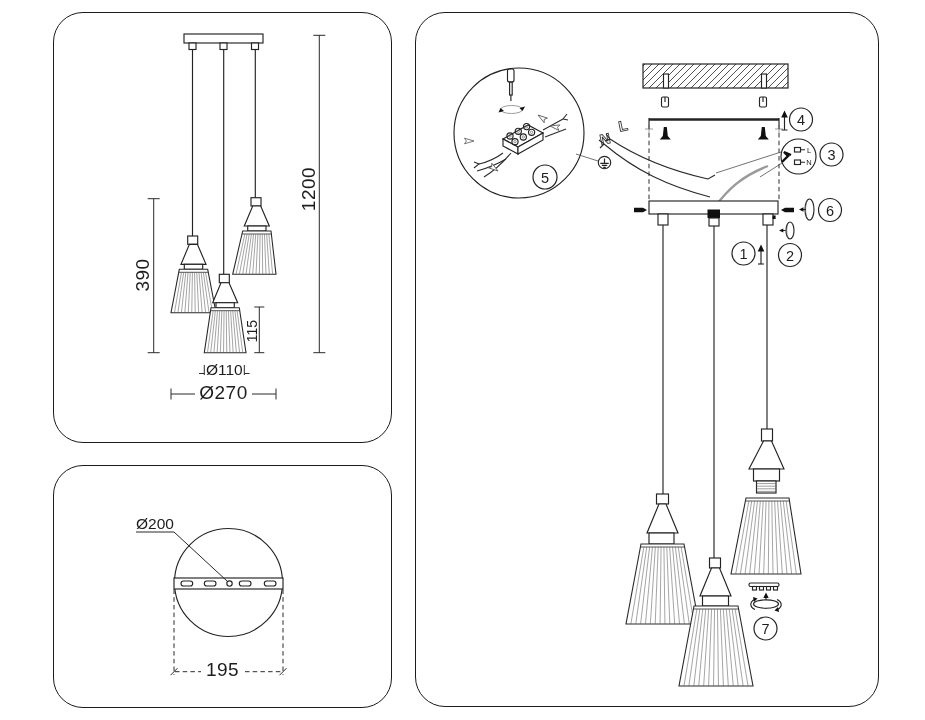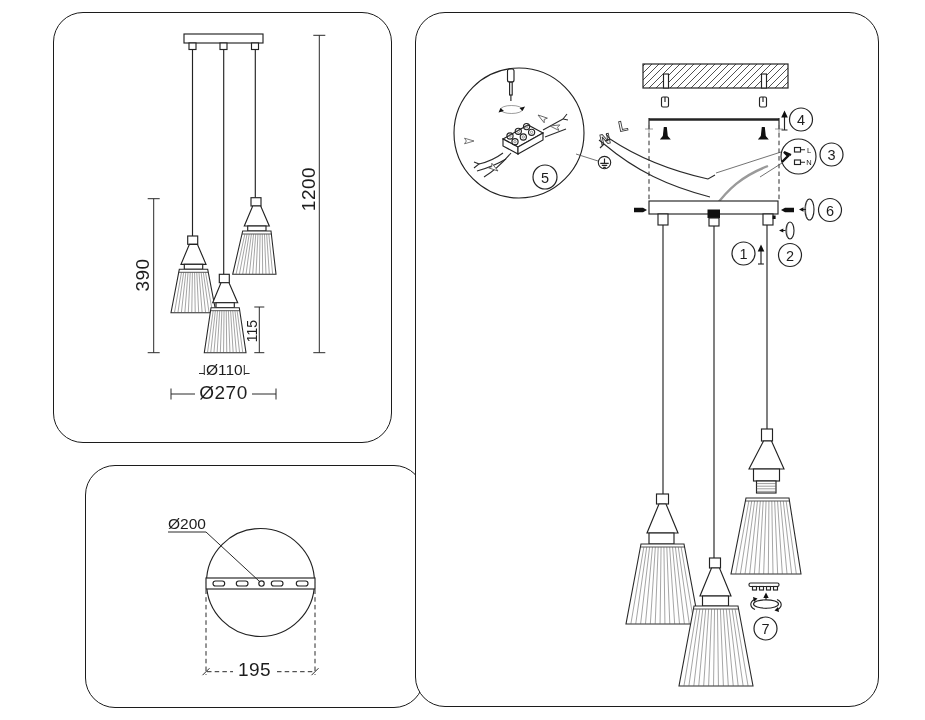--- a/index.html
+++ b/index.html
@@ -1,19 +1,19 @@
 <!DOCTYPE html>
 <html><head>
 <meta charset="utf-8">
 <style>
   html,body{margin:0;padding:0;background:#fff;}
   body{width:925px;height:720px;position:relative;font-family:"Liberation Sans",sans-serif;}
   .panel{position:absolute;background:#fff;border:1.7px solid #1c1c1c;border-radius:30px;box-sizing:border-box;overflow:hidden;}
   #panel-front{left:53px;top:12px;width:339px;height:431px;}
-  #panel-topview{left:53px;top:465px;width:339px;height:243px;margin-left:32px;}
+  #panel-topview{left:53px;top:465px;width:339px;height:243px;}
   #panel-assembly{left:415px;top:12px;width:464px;height:695px;}
   .panel svg{position:absolute;left:0;top:0;}
   .ln{stroke:#232323;stroke-width:1.15;fill:none;}
   .lnw{stroke:#232323;stroke-width:1.15;fill:#fff;}
   .lnthick{stroke:#232323;stroke-width:2.6;fill:none;}
   .thin{stroke:#5a5a5a;stroke-width:.6;fill:none;}
   .dim{stroke:#2a2a2a;stroke-width:1;fill:none;}
   .dash{stroke:#2a2a2a;stroke-width:1;fill:none;stroke-dasharray:4.5 3.2;}
   .black{fill:#101010;stroke:none;}
   .wiregray{stroke:#9a9a9a;stroke-width:2.4;fill:none;}

